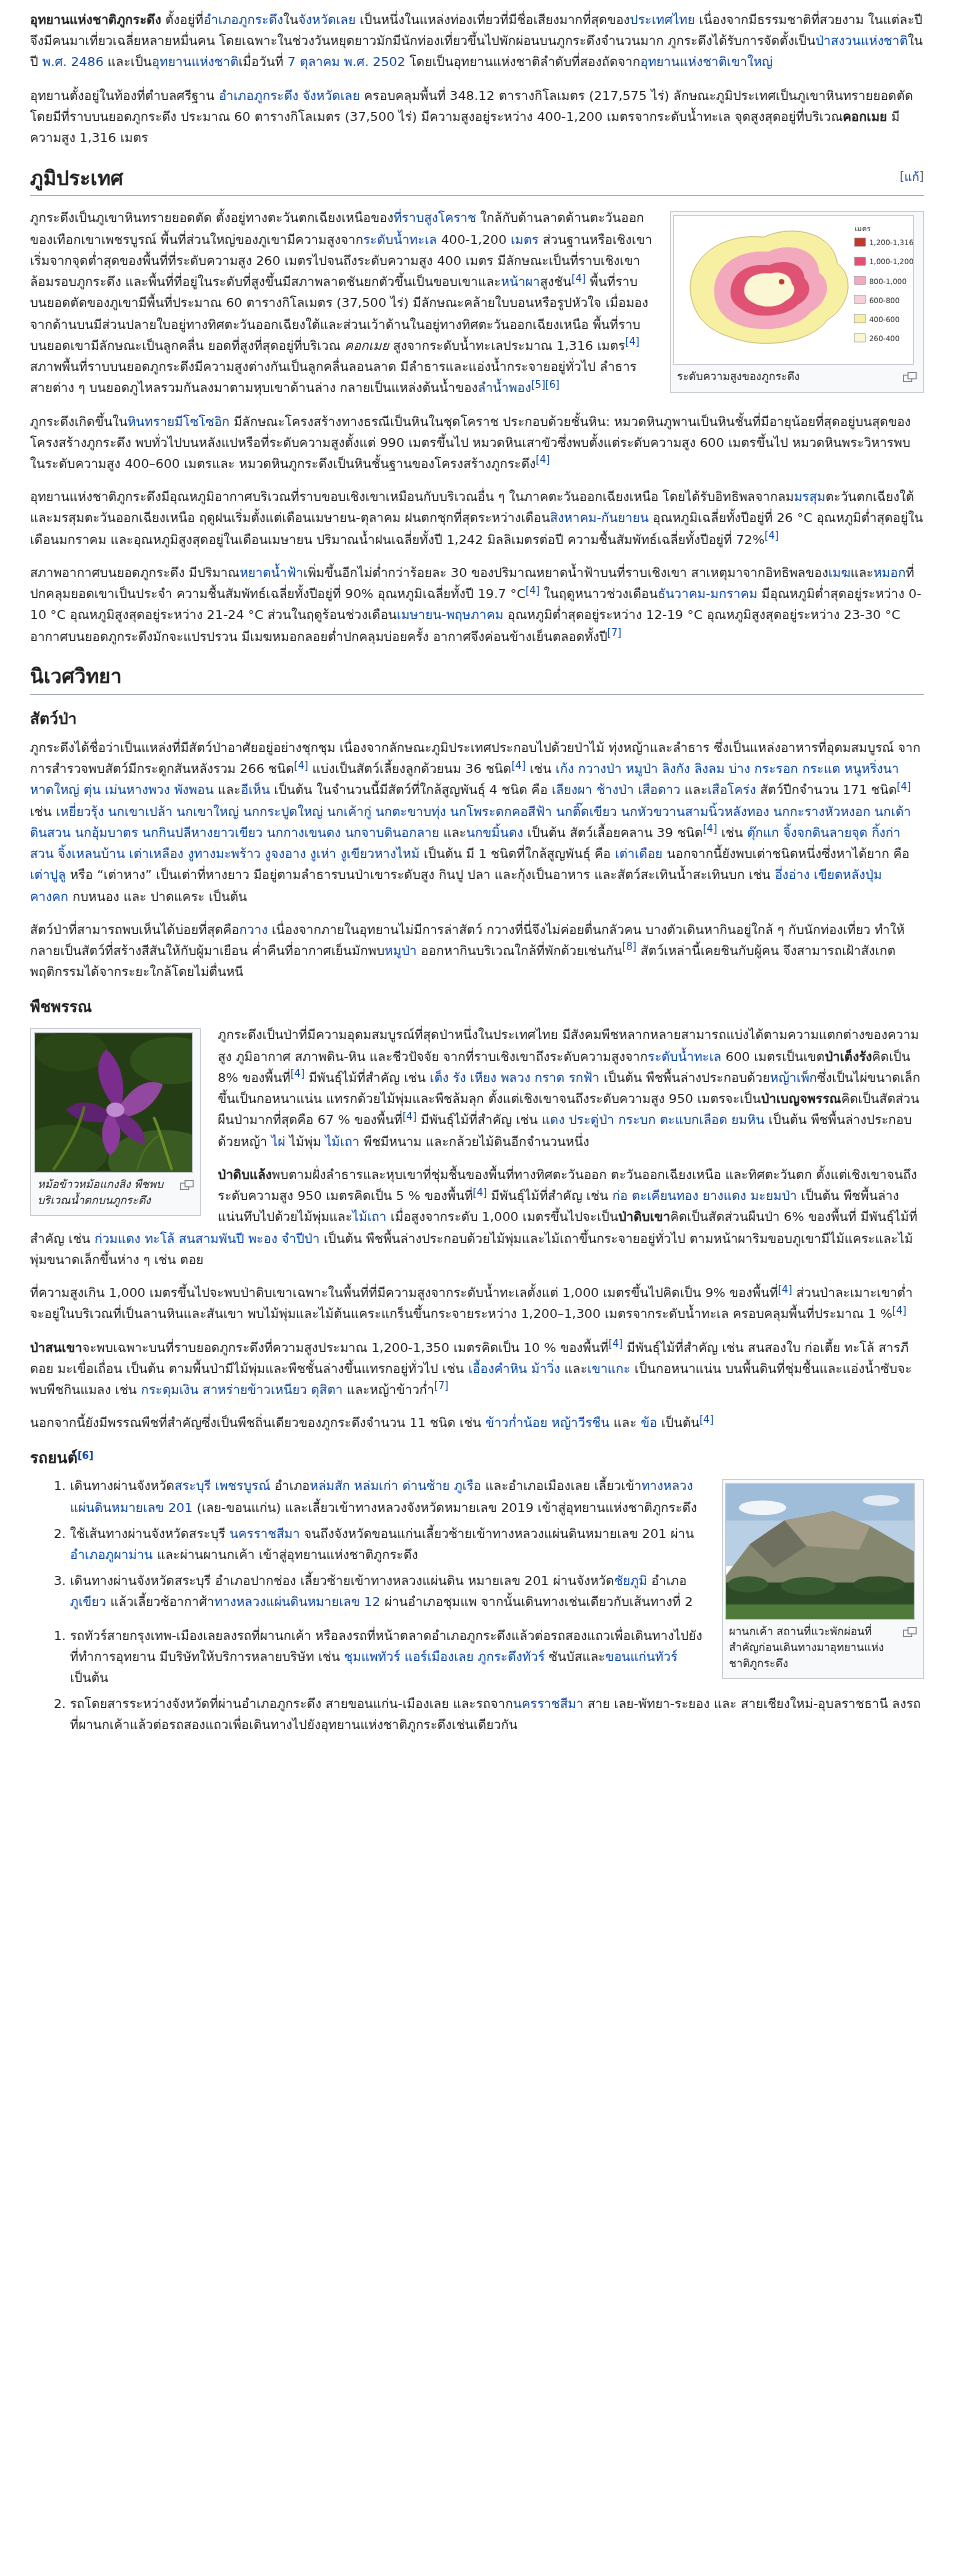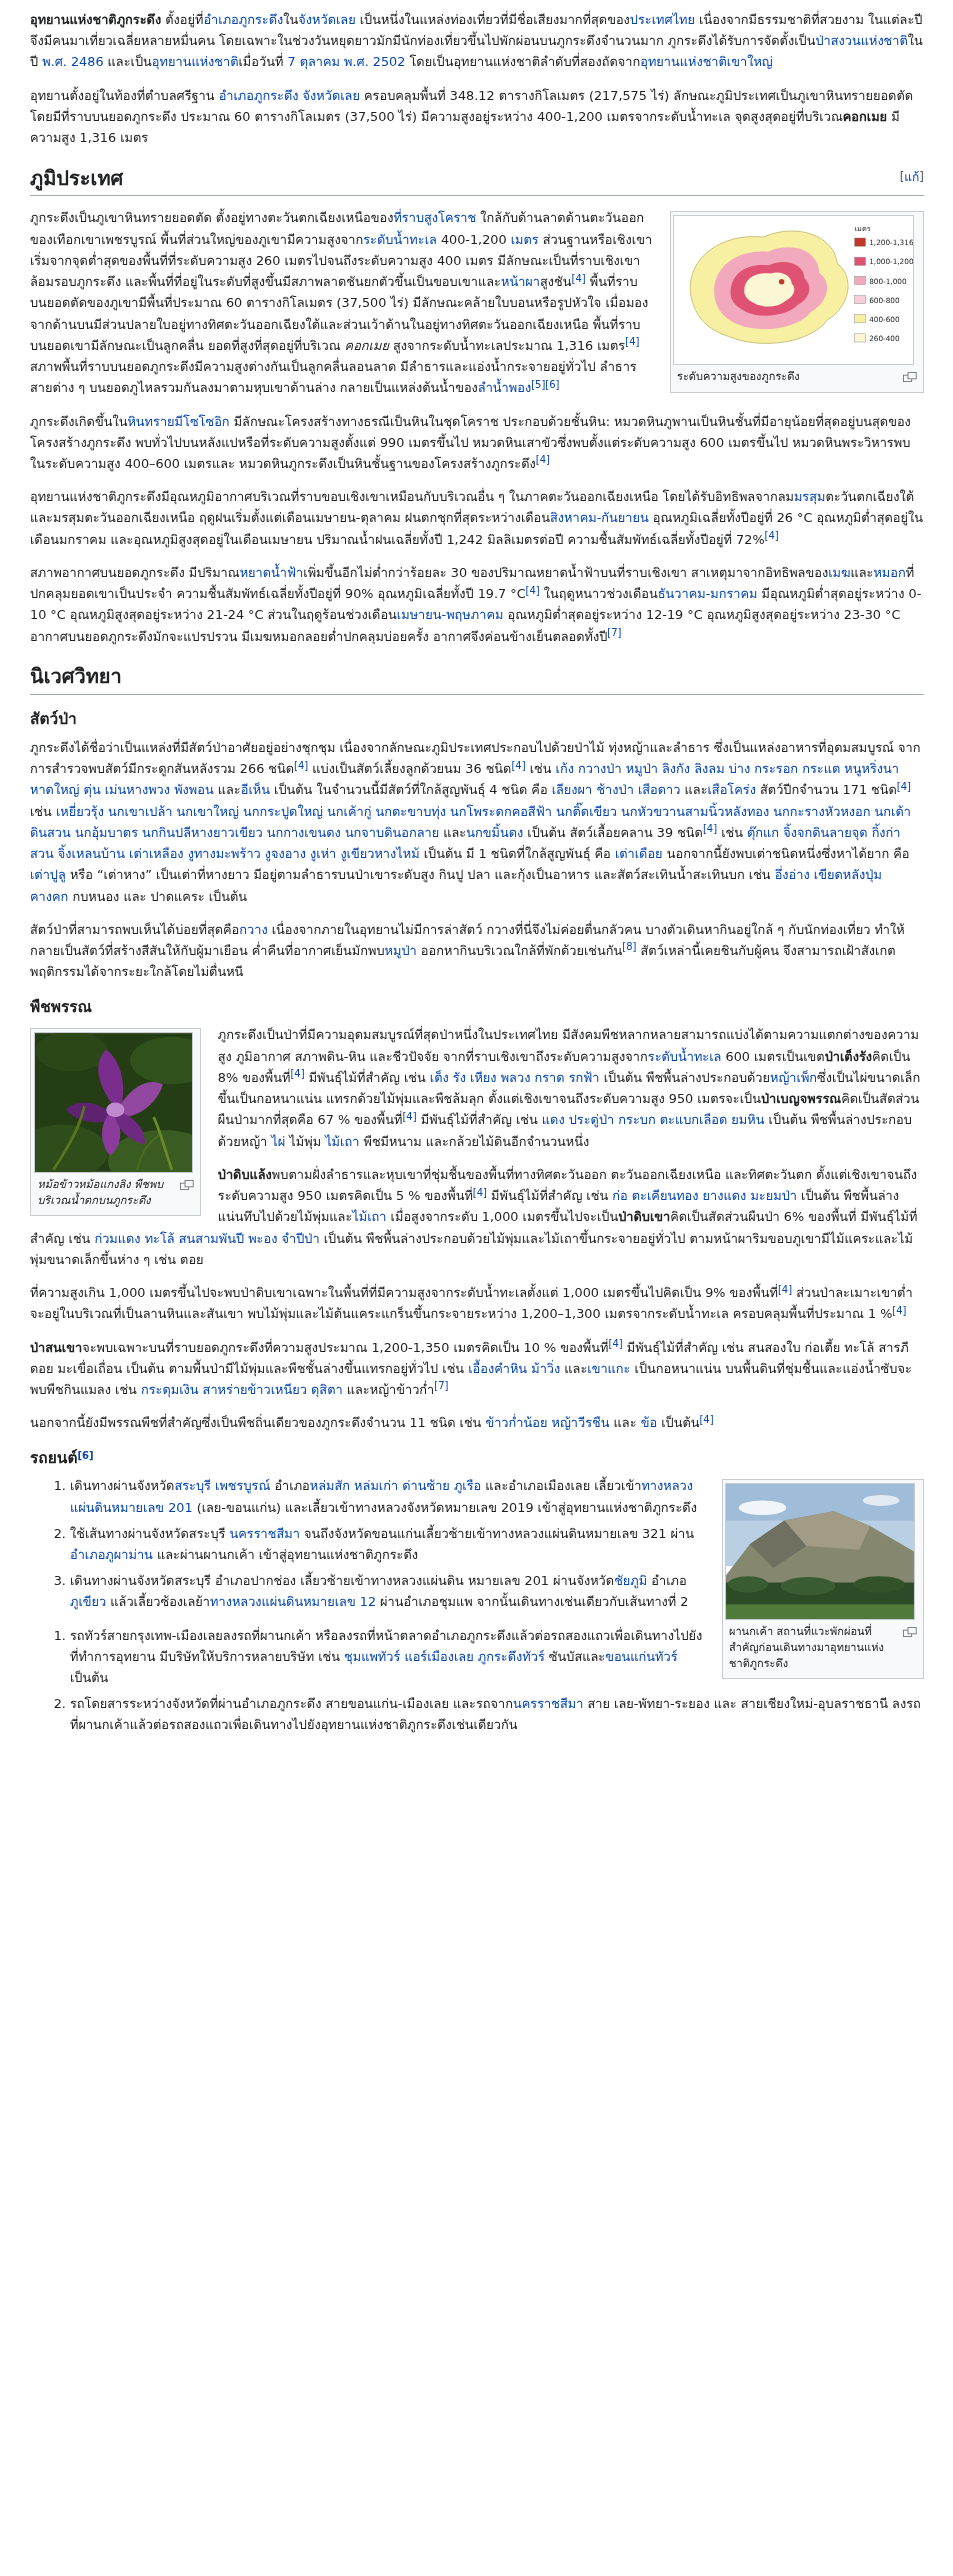--- a/index.html
+++ b/index.html
@@ -150,22 +150,22 @@
             <rect x="0.5" y="3.5" width="9" height="7" fill="#f8f9fa" stroke="#72777d"></rect>
             <rect x="5.5" y="0.5" width="9" height="7" fill="#f8f9fa" stroke="#72777d"></rect>
           </svg>
       </span>
       <span>ผานกเค้า สถานที่แวะพักผ่อนที่สำคัญก่อนเดินทางมาอุทยานแห่งชาติภูกระดึง</span>
     </div>
   </div>
 
   <ol class="routes">
     <li><span>เดินทางผ่านจังหวัด</span><a href="#" class="wl">สระบุรี</a><span> </span><a href="#" class="wl">เพชรบูรณ์</a><span> อำเภอ</span><a href="#" class="wl">หล่มสัก</a><span> </span><a href="#" class="wl">หล่มเก่า</a><span> </span><a href="#" class="wl">ด่านซ้าย</a><span> </span><a href="#" class="wl">ภูเรือ</a><span> และอำเภอเมืองเลย เลี้ยวเข้า</span><a href="#" class="wl">ทางหลวงแผ่นดินหมายเลข 201</a><span> (เลย-ขอนแก่น) และเลี้ยวเข้าทางหลวงจังหวัดหมายเลข 2019 เข้าสู่อุทยานแห่งชาติภูกระดึง</span></li>
-    <li><span>ใช้เส้นทางผ่านจังหวัดสระบุรี </span><a href="#" class="wl">นครราชสีมา</a><span> จนถึงจังหวัดขอนแก่นเลี้ยวซ้ายเข้าทางหลวงแผ่นดินหมายเลข 321 ผ่าน</span><a href="#" class="wl">อำเภอภูผาม่าน</a><span> และผ่านผานกเค้า เข้าสู่อุทยานแห่งชาติภูกระดึง</span></li>
-    <li><span>เดินทางผ่านจังหวัดสระบุรี อำเภอปากช่อง เลี้ยวซ้ายเข้าทางหลวงแผ่นดิน หมายเลข 201 ผ่านจังหวัด</span><a href="#" class="wl">ชัยภูมิ</a><span> อำเภอ</span><a href="#" class="wl">ภูเขียว</a><span> แล้วเลี้ยวซ้องเลย้า</span><a href="#" class="wl">ทางหลวงแผ่นดินหมายเลข 12</a><span> ผ่านอำเภอชุมแพ จากนั้นเดินทางเช่นเดียวกับเส้นทางที่ 2</span></li>
+    <li><span>ใช้เส้นทางผ่านจังหวัดสระบุรี </span><a href="#" class="wl">นครราชสีมา</a><span> จนถึงจังหวัดขอนแก่นเลี้ยวซ้ายเข้าทางหลวงแผ่นดินหมายเลข 201 ผ่าน</span><a href="#" class="wl">อำเภอภูผาม่าน</a><span> และผ่านผานกเค้า เข้าสู่อุทยานแห่งชาติภูกระดึง</span></li>
+    <li><span>เดินทางผ่านจังหวัดสระบุรี อำเภอปากช่อง เลี้ยวซ้ายเข้าทางหลวงแผ่นดิน หมายเลข 201 ผ่านจังหวัด</span><a href="#" class="wl">ชัยภูมิ</a><span> อำเภอ</span><a href="#" class="wl">ภูเขียว</a><span> แล้วเลี้ยวซ้อากาศ้า</span><a href="#" class="wl">ทางหลวงแผ่นดินหมายเลข 12</a><span> ผ่านอำเภอชุมแพ จากนั้นเดินทางเช่นเดียวกับเส้นทางที่ 2</span></li>
   </ol>
 
 
   <ol class="routes">
     <li><span>รถทัวร์สายกรุงเทพ-เมืองเลยลงรถที่ผานกเค้า หรือลงรถที่หน้าตลาดอำเภอภูกระดึงแล้วต่อรถสองแถวเพื่อเดินทางไปยังที่ทำการอุทยาน มีบริษัทให้บริการหลายบริษัท เช่น </span><a href="#" class="wl">ชุมแพทัวร์</a><span> </span><a href="#" class="wl">แอร์เมืองเลย</a><span> </span><a href="#" class="wl">ภูกระดึงทัวร์</a><span> ซันบัสและ</span><a href="#" class="wl">ขอนแก่นทัวร์</a><span> เป็นต้น</span></li>
     <li><span>รถโดยสารระหว่างจังหวัดที่ผ่านอำเภอภูกระดึง สายขอนแก่น-เมืองเลย และรถจาก</span><a href="#" class="wl">นครราชสีมา</a><span> สาย เลย-พัทยา-ระยอง และ สายเชียงใหม่-อุบลราชธานี ลงรถที่ผานกเค้าแล้วต่อรถสองแถวเพื่อเดินทางไปยังอุทยานแห่งชาติภูกระดึงเช่นเดียวกัน</span></li>
   </ol>
 
 </div>
 

